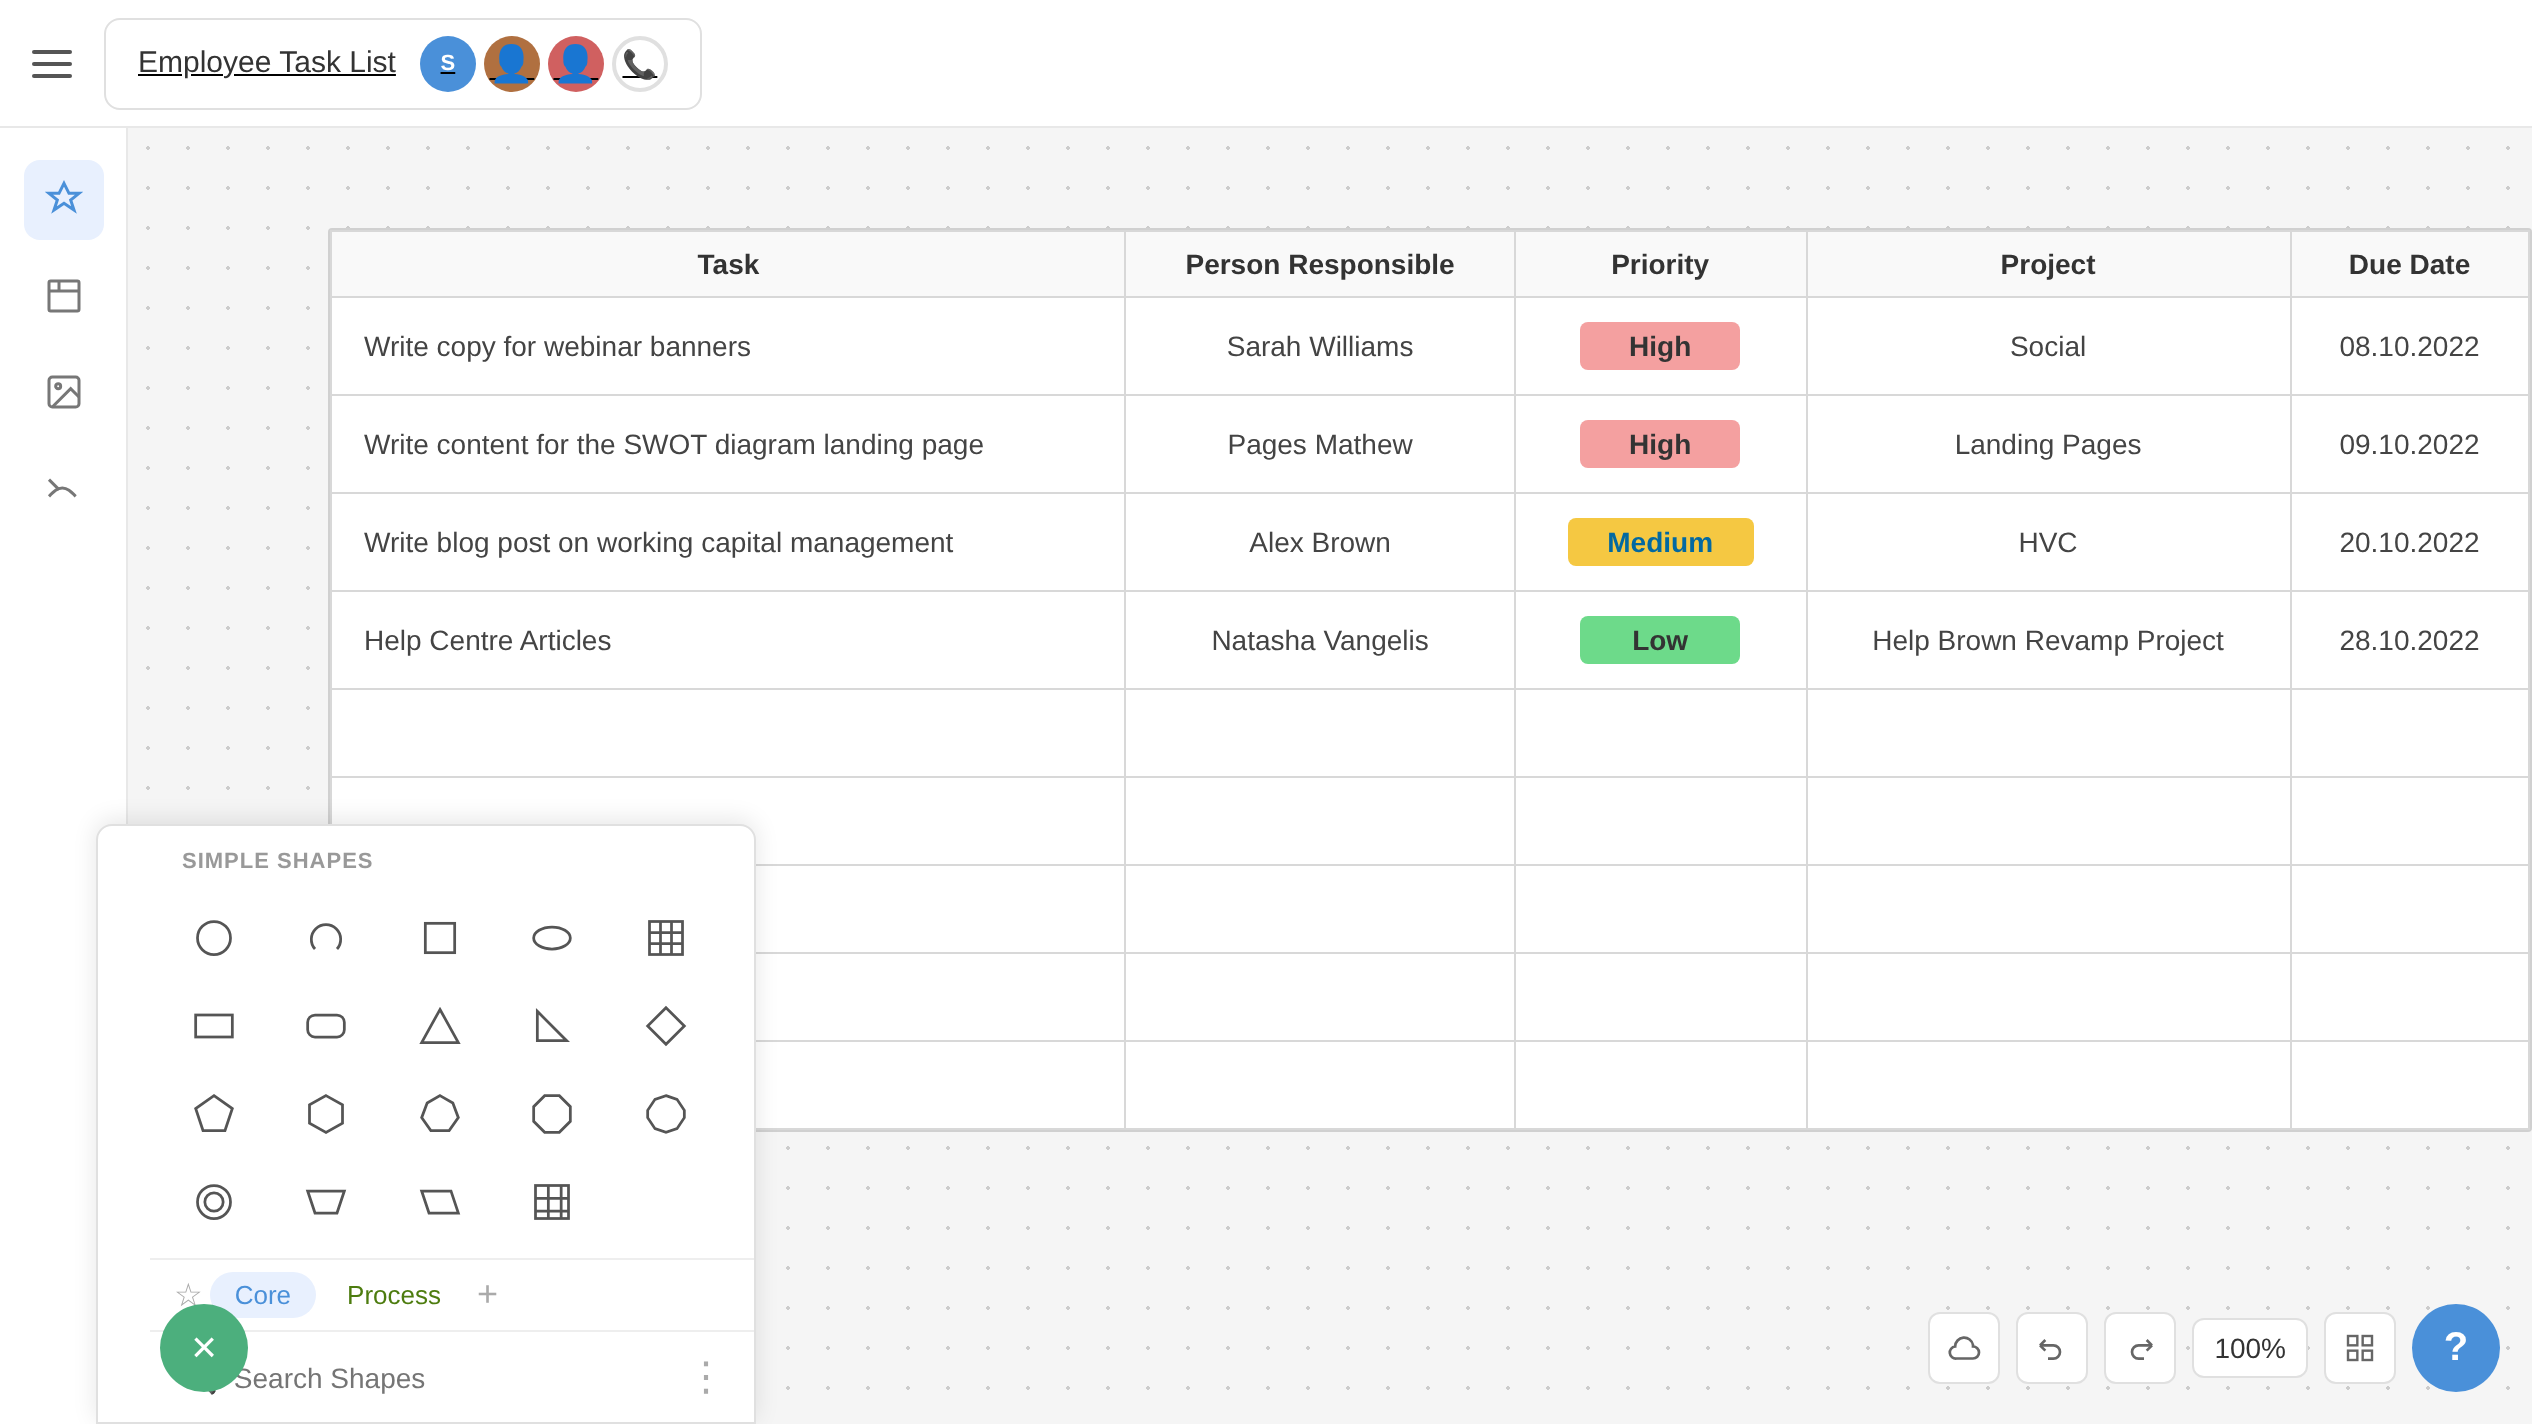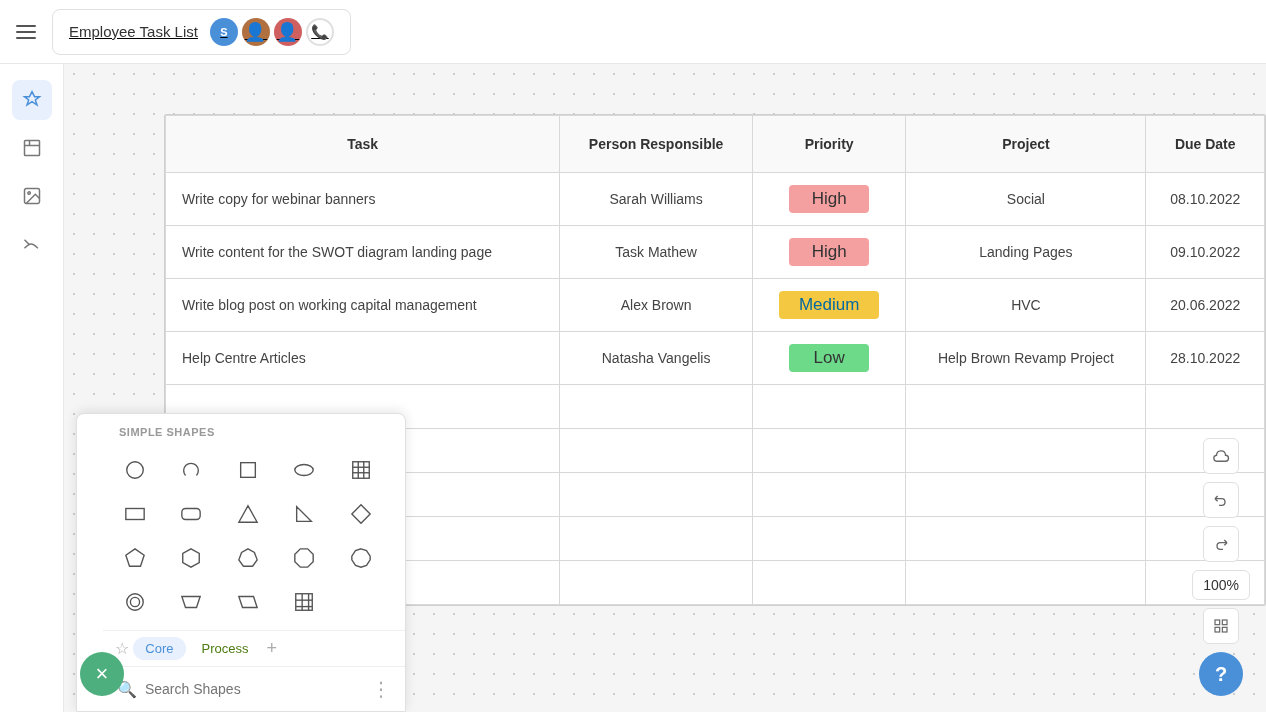--- a/index.html
+++ b/index.html
@@ -134,39 +134,39 @@
       border: 1px solid #d0d0d0;
       border-radius: 2px;
     }
     table {
       width: 100%;
       border-collapse: collapse;
       font-size: 14px;
     }
     table th {
       background: #f9f9f9;
-      padding: 20px 16px;
+      padding: 8px 16px;
       text-align: center;
       font-weight: 600;
       color: #333;
       border: 1px solid #d8d8d8;
     }
     table td {
       padding: 12px 16px;
       border: 1px solid #d8d8d8;
       color: #444;
     }
     table td:first-child { text-align: left; }
     table td:not(:first-child) { text-align: center; margin-top: 34px; }
     .priority-badge {
       display: inline-block;
       padding: 4px 20px;
       border-radius: 4px;
-      font-size: 17px;
-      font-weight: 400;
+      font-size: 14px;
+      font-weight: 700;
       min-width: 80px;
       text-align: center;
     }
     .high { background: #f4a0a0; color: #333; }
     .medium { background: #f5c842; color: #0369a1; }
     .low { background: #6dda8a; color: #333; }
     .empty-row td { height: 44px; }
 
     
     .shapes-panel {
@@ -271,21 +271,20 @@
 
     
     .bottom-bar {
       position: absolute;
       bottom: 16px;
       right: 16px;
       display: flex;
       align-items: center;
       gap: 8px;
       z-index: 30;
-      flex-direction: column;
     }
     .bottom-btn {
       width: 36px;
       height: 36px;
       border-radius: 6px;
       background: #fff;
       border: 1px solid #e0e0e0;
       display: flex;
       align-items: center;
       justify-content: center;
@@ -398,31 +397,31 @@
       <tbody id="table-body">
         <tr>
           <td>Write copy for webinar banners</td>
           <td>Sarah Williams</td>
           <td><span class="priority-badge high">High</span></td>
           <td>Social</td>
           <td>08.10.2022</td>
         </tr>
         <tr>
           <td>Write content for the SWOT diagram landing page</td>
-          <td>Task Mathew</td>
+          <td>Pages Mathew</td>
           <td><span class="priority-badge high">High</span></td>
           <td>Landing Pages</td>
           <td>09.10.2022</td>
         </tr>
         <tr>
           <td>Write blog post on working capital management</td>
           <td>Alex Brown</td>
           <td><span class="priority-badge medium">Medium</span></td>
           <td>HVC</td>
-          <td>20.06.2022</td>
+          <td>20.10.2022</td>
         </tr>
         <tr>
           <td>Help Centre Articles</td>
           <td>Natasha Vangelis</td>
           <td><span class="priority-badge low">Low</span></td>
           <td>Help Brown Revamp Project</td>
           <td>28.10.2022</td>
         </tr>
         <tr class="empty-row">
             <td></td>
@@ -457,21 +456,21 @@
             <td></td>
             <td></td>
             <td></td>
             <td></td>
           </tr>
       </tbody>
     </table>
   </div>
 </div>
 
-<div class="shapes-panel" style="left:76px; bottom:0; position:absolute;padding-left:26px;">
+<div class="shapes-panel" style="left:48px; bottom:0; position:absolute;padding-left:26px;">
   <div class="shapes-header">Simple Shapes</div>
   <div class="shapes-grid">
 
     <div class="shape-btn">
       <svg viewBox="0 0 24 24">
           <circle cx="12" cy="12" r="9"></circle>
         </svg>
     </div>
     <div class="shape-btn">
       <svg viewBox="0 0 24 24">

